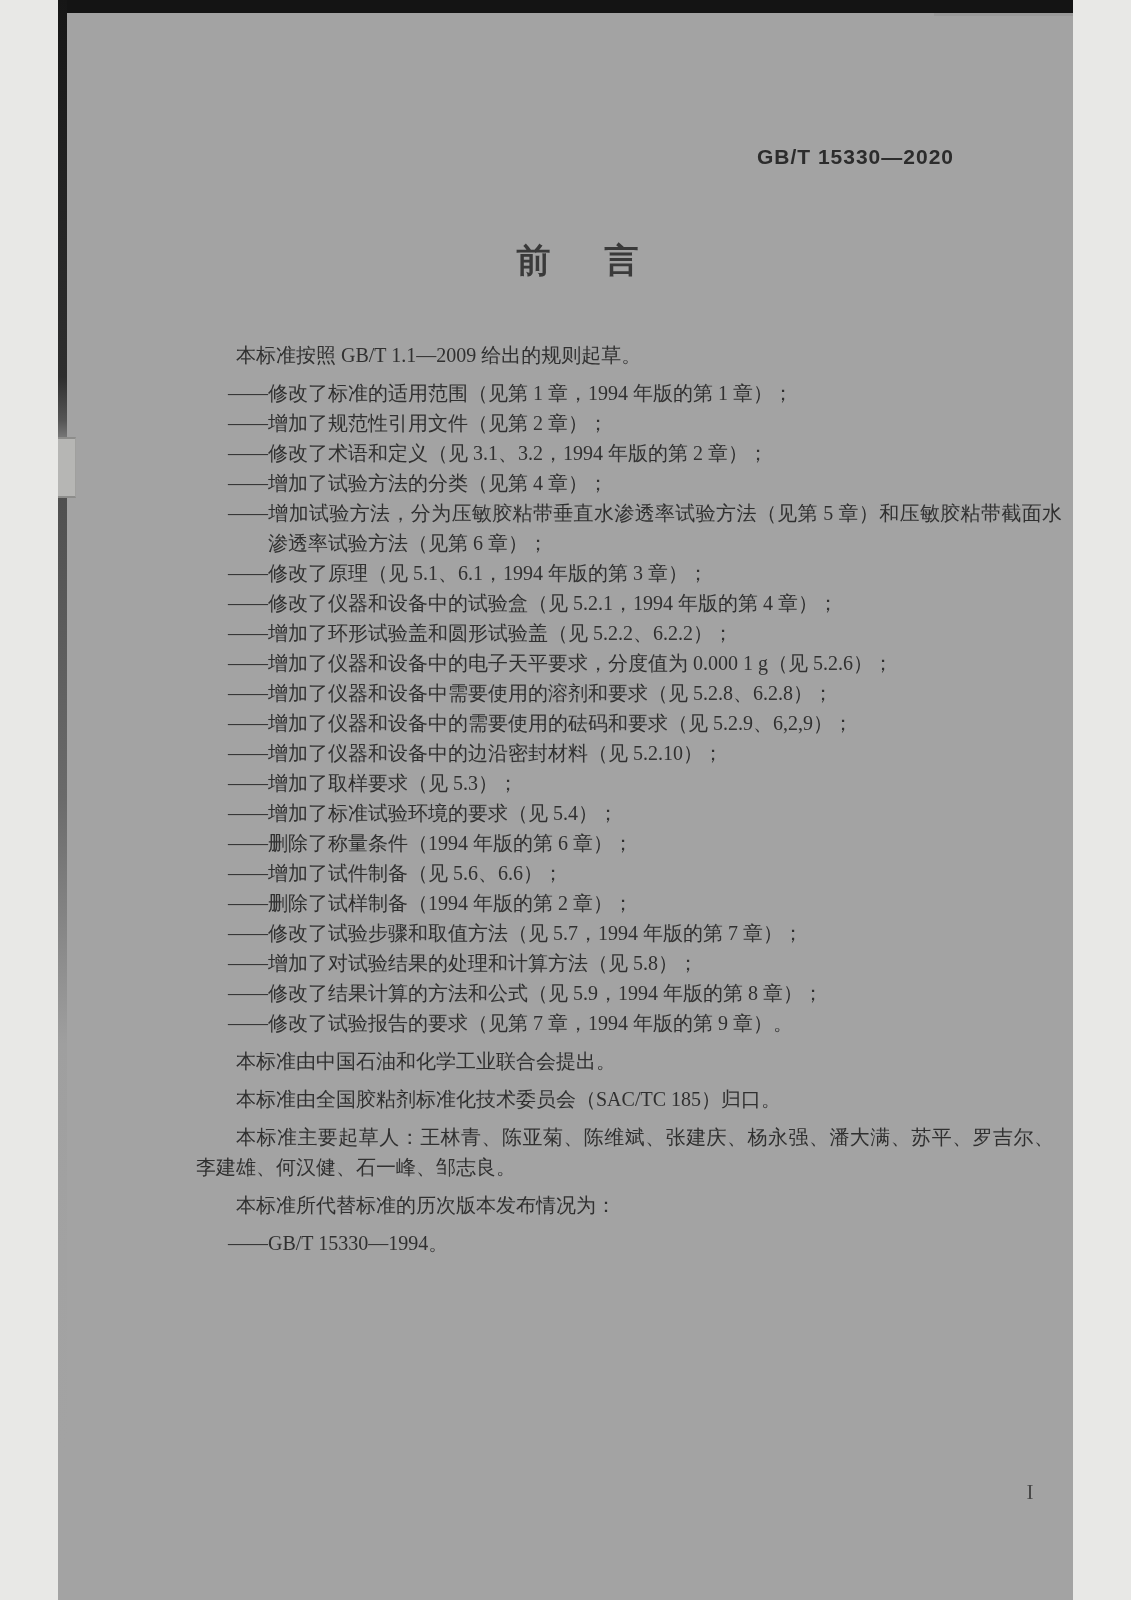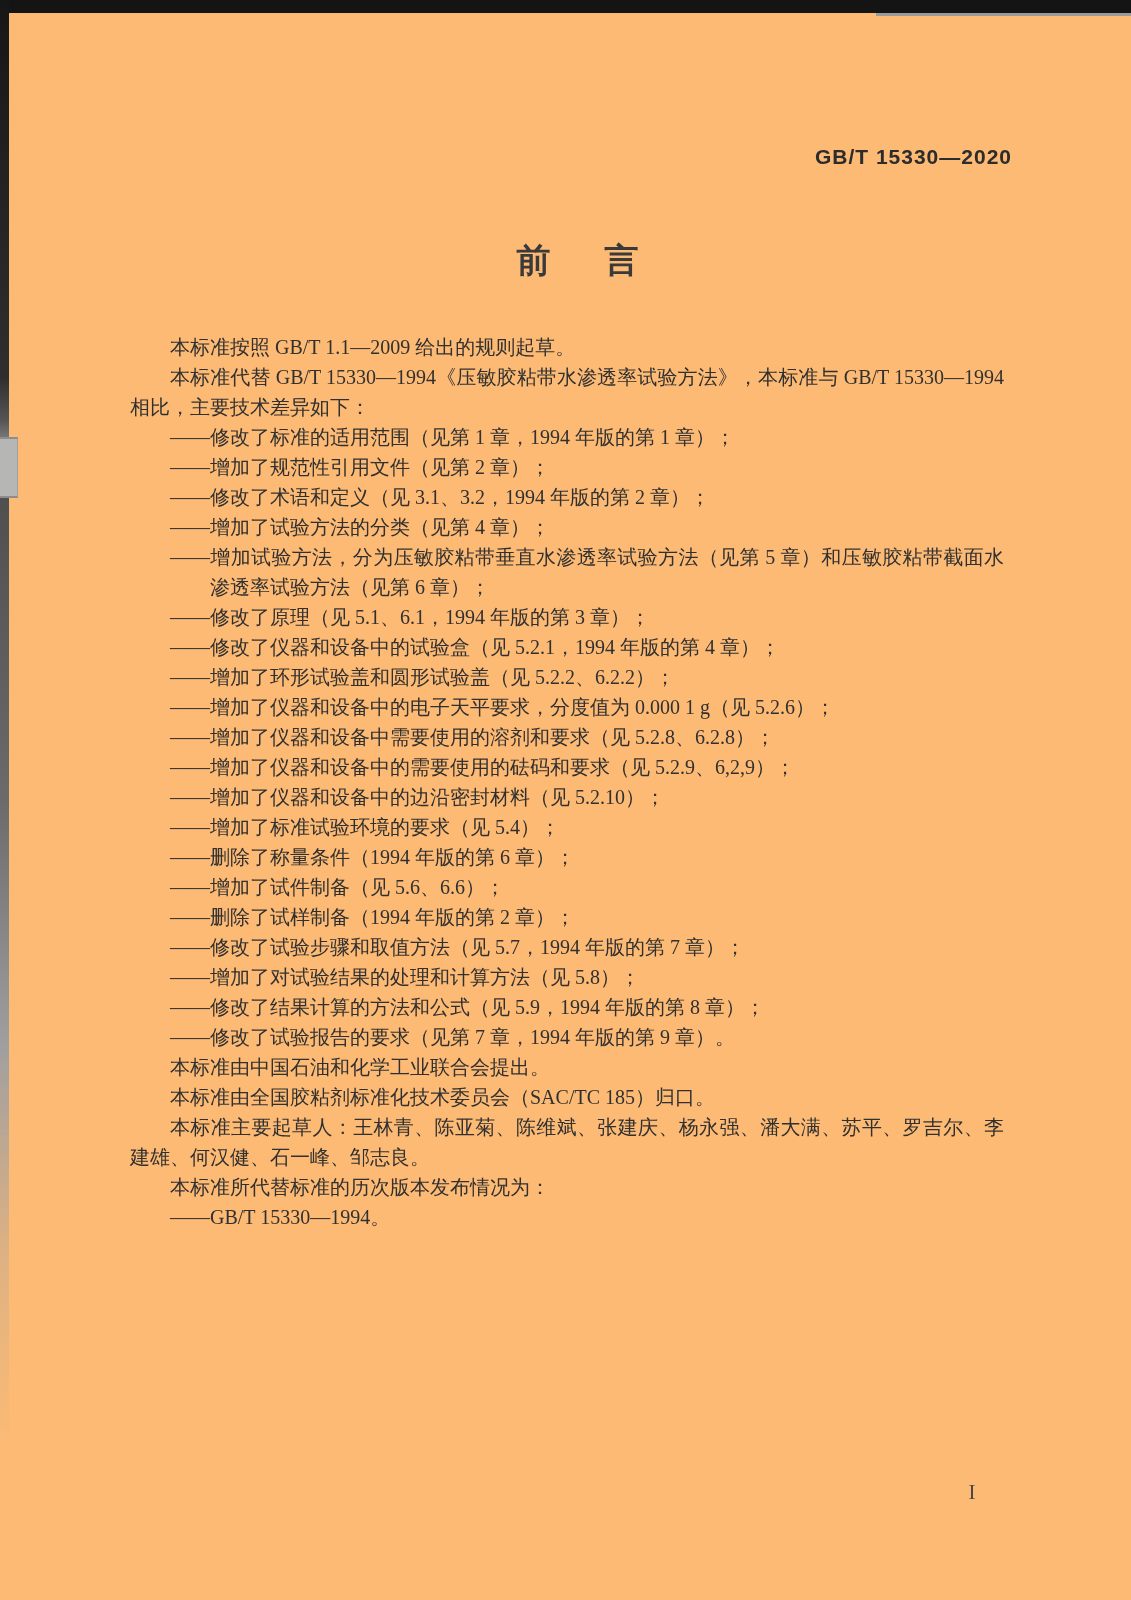--- a/index.html
+++ b/index.html
@@ -1,20 +1,20 @@
 <!DOCTYPE html>
 <html lang="zh"><head>
 <meta charset="utf-8">
 <style>
   html,body { margin:0; padding:0; background:#e8e8e6; }
   .page {
     position:relative;
-    width:1131px; height:1600px;
+    width:1015px; height:1600px;
     margin:0 auto;
-    background:#fdba74;
+    background:#a3a3a3;
     overflow:hidden;
     font-family:"Liberation Serif","DejaVu Serif",serif;
     color:#323232;
   }
   
   .scan-top {
     position:absolute; top:0; left:0;
     width:100%; height:13px;
     background:#141414;
   }
@@ -57,21 +57,21 @@
     color:#3a3a3a;
   }
   .title-gap { display:inline-block; width:54px; }
   
   .body-text {
     position:absolute; left:130px; top:332px; width:874px;
     font-size:20px; line-height:30px;
     text-align:justify;
     color:#303030;
   }
-  .para   { margin:0; text-indent:2em; }
+  .para   { margin:8px; text-indent:2em; }
   .change { margin:0; padding-left:4em; text-indent:-2em; }
   
   .pageno {
     position:absolute; top:1480px; left:950px; width:44px;
     text-align:center;
     font-size:21px;
     color:#474747;
   }
 </style>
 </head>
@@ -83,34 +83,34 @@
   <div class="scan-top-right-line"></div>
   <div class="scan-left"></div>
   <div class="scan-tab"></div>
 
   <div class="std-code">GB/T 15330—2020</div>
 
   <h1 class="title"><span>前</span><span class="title-gap"></span><span>言</span></h1>
 
   <div class="body-text">
     <p class="para">本标准按照 GB/T 1.1—2009 给出的规则起草。</p>
-    <p class="para">本标准代替 GB/T 15330—1994《压敏胶粘带水渗透率试验方法》，本标准与 GB/T 15330—1994 相比，主要技术差异如下：</p>
 
     <p class="change">——修改了标准的适用范围（见第 1 章，1994 年版的第 1 章）；</p>
     <p class="change">——增加了规范性引用文件（见第 2 章）；</p>
     <p class="change">——修改了术语和定义（见 3.1、3.2，1994 年版的第 2 章）；</p>
     <p class="change">——增加了试验方法的分类（见第 4 章）；</p>
     <p class="change">——增加试验方法，分为压敏胶粘带垂直水渗透率试验方法（见第 5 章）和压敏胶粘带截面水渗透率试验方法（见第 6 章）；</p>
     <p class="change">——修改了原理（见 5.1、6.1，1994 年版的第 3 章）；</p>
     <p class="change">——修改了仪器和设备中的试验盒（见 5.2.1，1994 年版的第 4 章）；</p>
     <p class="change">——增加了环形试验盖和圆形试验盖（见 5.2.2、6.2.2）；</p>
     <p class="change">——增加了仪器和设备中的电子天平要求，分度值为 0.000 1 g（见 5.2.6）；</p>
     <p class="change">——增加了仪器和设备中需要使用的溶剂和要求（见 5.2.8、6.2.8）；</p>
     <p class="change">——增加了仪器和设备中的需要使用的砝码和要求（见 5.2.9、6,2,9）；</p>
     <p class="change">——增加了仪器和设备中的边沿密封材料（见 5.2.10）；</p>
+    <p class="change">——增加了取样要求（见 5.3）；</p>
     <p class="change">——增加了标准试验环境的要求（见 5.4）；</p>
     <p class="change">——删除了称量条件（1994 年版的第 6 章）；</p>
     <p class="change">——增加了试件制备（见 5.6、6.6）；</p>
     <p class="change">——删除了试样制备（1994 年版的第 2 章）；</p>
     <p class="change">——修改了试验步骤和取值方法（见 5.7，1994 年版的第 7 章）；</p>
     <p class="change">——增加了对试验结果的处理和计算方法（见 5.8）；</p>
     <p class="change">——修改了结果计算的方法和公式（见 5.9，1994 年版的第 8 章）；</p>
     <p class="change">——修改了试验报告的要求（见第 7 章，1994 年版的第 9 章）。</p>
 
     <p class="para">本标准由中国石油和化学工业联合会提出。</p>

